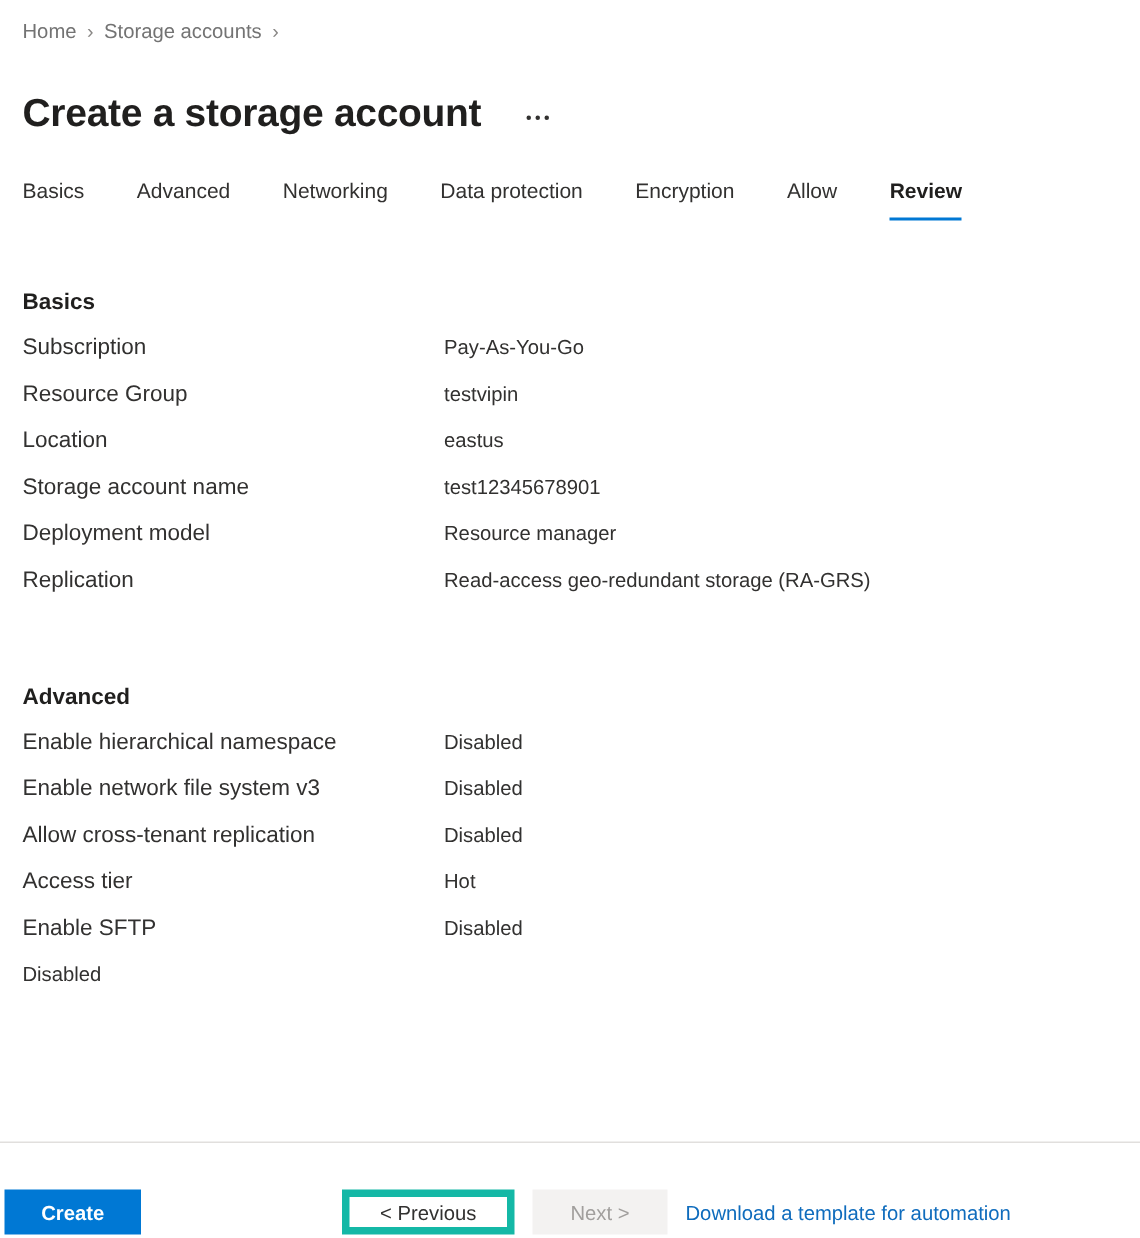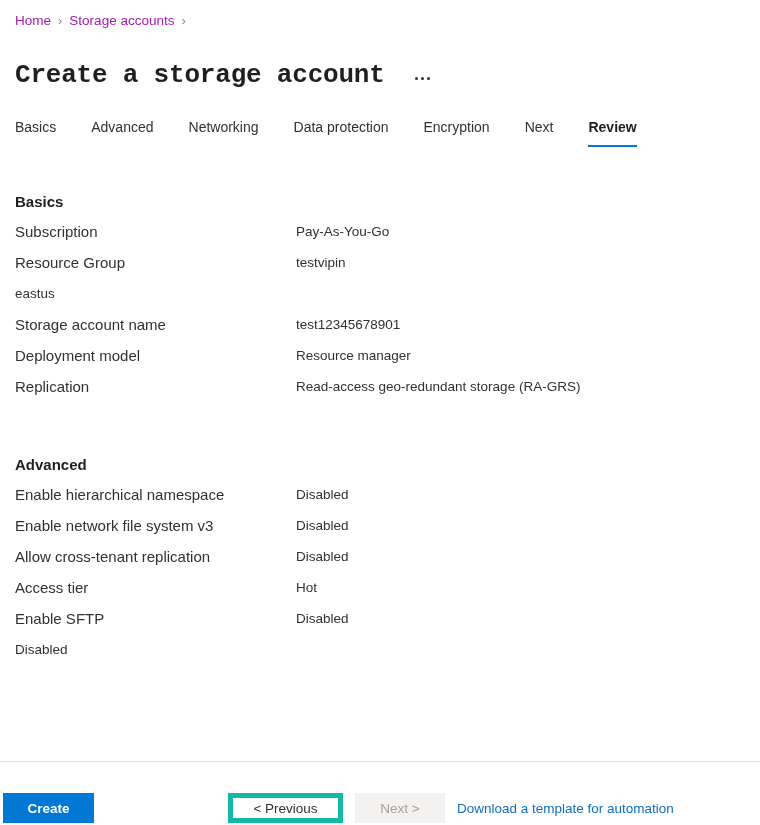--- a/index.html
+++ b/index.html
@@ -27,21 +27,21 @@
     position: absolute;
     left: 15px;
     top: 12px;
     display: flex;
     align-items: center;
     font-size: 13.5px;
     line-height: 18px;
     white-space: nowrap;
   }
   .crumb-link {
-    color: #a21caf;
+    color: #737373;
     cursor: pointer;
     text-decoration: none;
   }
   .crumb-sep {
     color: #8a8886;
     margin: 0 7px;
     font-size: 13px;
   }
 
   
@@ -52,21 +52,20 @@
     display: flex;
     align-items: center;
   }
   .page-title {
     font-size: 26px;
     font-weight: 600;
     color: #201f1e;
     letter-spacing: -0.2px;
     line-height: 34px;
     white-space: nowrap;
-    font-family: Liberation Mono, monospace;
   }
   .ellipsis-btn {
     margin-left: 27px;
     display: flex;
     align-items: center;
     gap: 3px;
     padding: 6px 3px;
     cursor: pointer;
     margin-top: 6px;
   }
@@ -253,38 +252,39 @@
       <span class="dot"></span>
     </div>
   </div>
 
   <div class="tabs">
     <div class="tab">Basics</div>
     <div class="tab">Advanced</div>
     <div class="tab">Networking</div>
     <div class="tab">Data protection</div>
     <div class="tab">Encryption</div>
-    <div class="tab">Next</div>
+    <div class="tab">Allow</div>
     <div class="tab active">Review</div>
   </div>
 
   <div class="content">
 
     <div class="sect-basics">
       <div class="section-head">Basics</div>
       <div class="rows">
         <div class="row">
           <div class="row-label">Subscription</div>
           <div class="row-value">Pay-As-You-Go</div>
         </div>
         <div class="row">
           <div class="row-label">Resource Group</div>
           <div class="row-value">testvipin</div>
         </div>
         <div class="row">
+          <div class="row-label">Location</div>
           <div class="row-value">eastus</div>
         </div>
         <div class="row">
           <div class="row-label">Storage account name</div>
           <div class="row-value">test12345678901</div>
         </div>
         <div class="row">
           <div class="row-label">Deployment model</div>
           <div class="row-value">Resource manager</div>
         </div>

